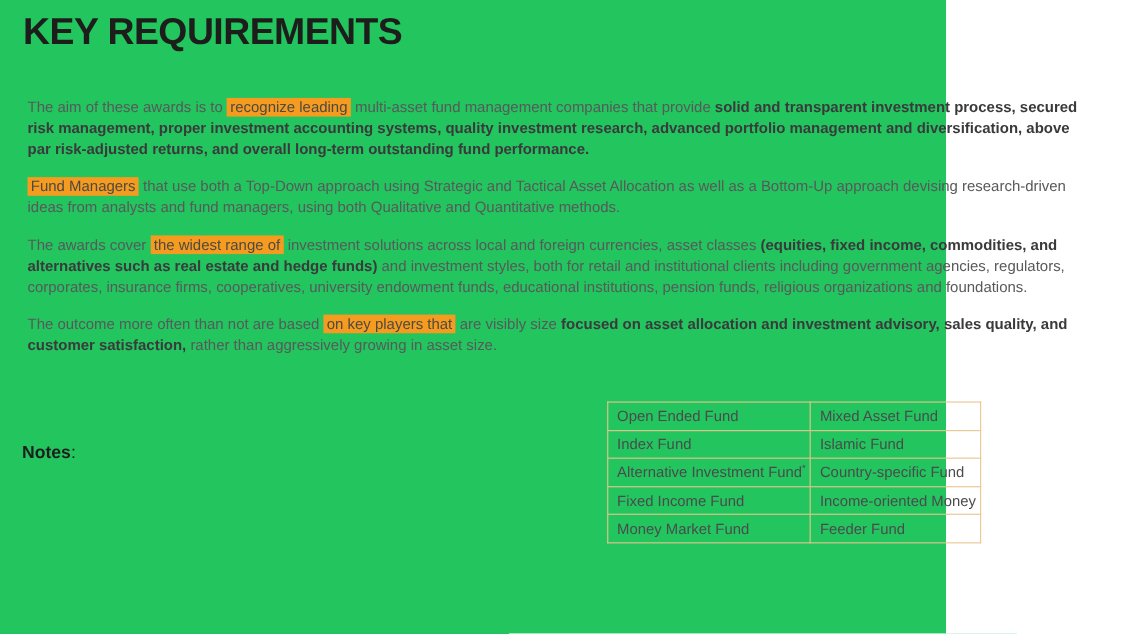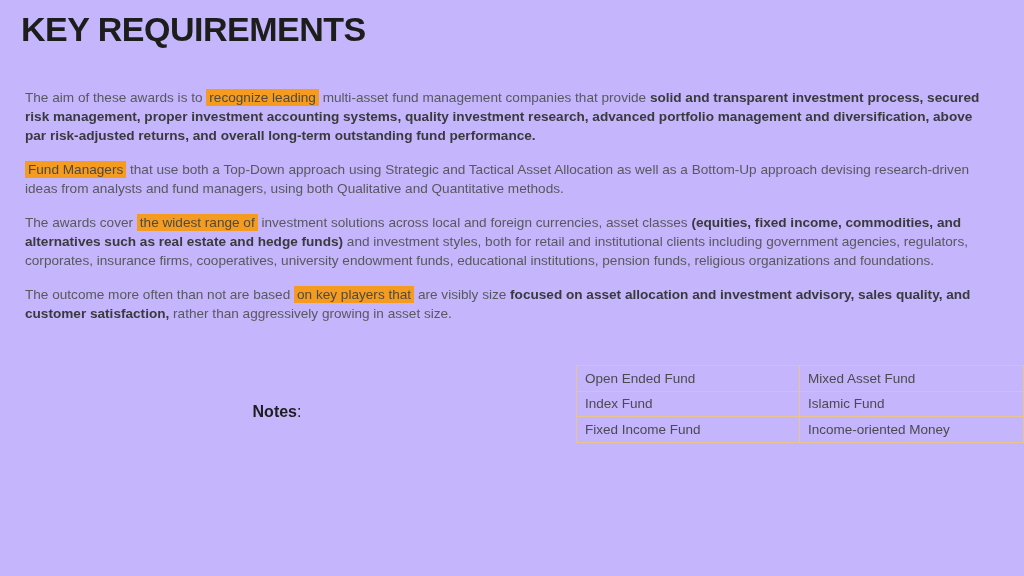--- a/index.html
+++ b/index.html
@@ -11,21 +11,21 @@
     --c-notes: #474747;
   }
   * { box-sizing: border-box; }
   html, body {
     margin: 0; padding: 0;
     width: 1024px; height: 576px;
     background: #ffffff;
     overflow: hidden;
     font-family: "Liberation Sans", sans-serif;
   }
-  .slide { position: relative; width: 1024px; height: 576px; background: #c4b5fd; }
+  .slide { position: relative; width: 860px; height: 576px; background: #22c55e; }
 
   .slide-title {
     position: absolute; left: 21px; top: 10px;
     font-size: 34px; font-weight: 800; letter-spacing: -0.5px;
     color: var(--c-title);
   }
 
   .content {
     position: absolute; left: 25px; top: 88px; width: 968px;
     font-size: 13.6px; line-height: 19px; color: var(--c-body);
@@ -38,34 +38,34 @@
     color: #4E4A42;
     padding: 1px 3px;
     margin-top: 39px;
   }
 
   .notes {
     position: absolute; left: 20px; top: 403px; width: 514px;
     color: var(--c-notes);
   }
   .notes-heading {
-    text-align: center; font-size: 16px; color: #1E1E1E;
+    font-size: 16px; color: #1E1E1E;
   }
   .notes-heading .nh-bold { font-weight: bold; }
   .notes-body {
     margin: 18px 0 0 8px; width: 480px;
     font-size: 14.6px; line-height: 20.5px;
   }
   .notes-footnote {
     margin: 13px 0 0 5px; font-size: 14px;
   }
   sup { font-size: 62%; vertical-align: super; line-height: 0; }
 
   .fund-table {
-    position: absolute; left: 576px; top: 365px;
+    position: absolute; left: 552px; top: 365px;
     border-collapse: collapse;
   }
   .fund-table td {
     border: 1px solid var(--c-table-border);
     width: 227px; height: 25.6px;
     padding: 0 4px 0 8px;
     font-size: 13.5px; color: #4B4B4D;
     vertical-align: middle; white-space: nowrap;
   }
 </style>
@@ -93,19 +93,27 @@
     <tbody>
         <tr>
           <td>Open Ended Fund</td>
           <td>Mixed Asset Fund</td>
         </tr>
         <tr>
           <td>Index Fund</td>
           <td>Islamic Fund</td>
         </tr>
         <tr>
+          <td>Alternative Investment Fund<sup>*</sup></td>
+          <td>Country-specific Fund</td>
+        </tr>
+        <tr>
           <td>Fixed Income Fund</td>
           <td>Income-oriented Money</td>
+        </tr>
+        <tr>
+          <td>Money Market Fund</td>
+          <td>Feeder Fund</td>
         </tr>
       </tbody>
   </table>
 
 </div>
 
 </body></html>

